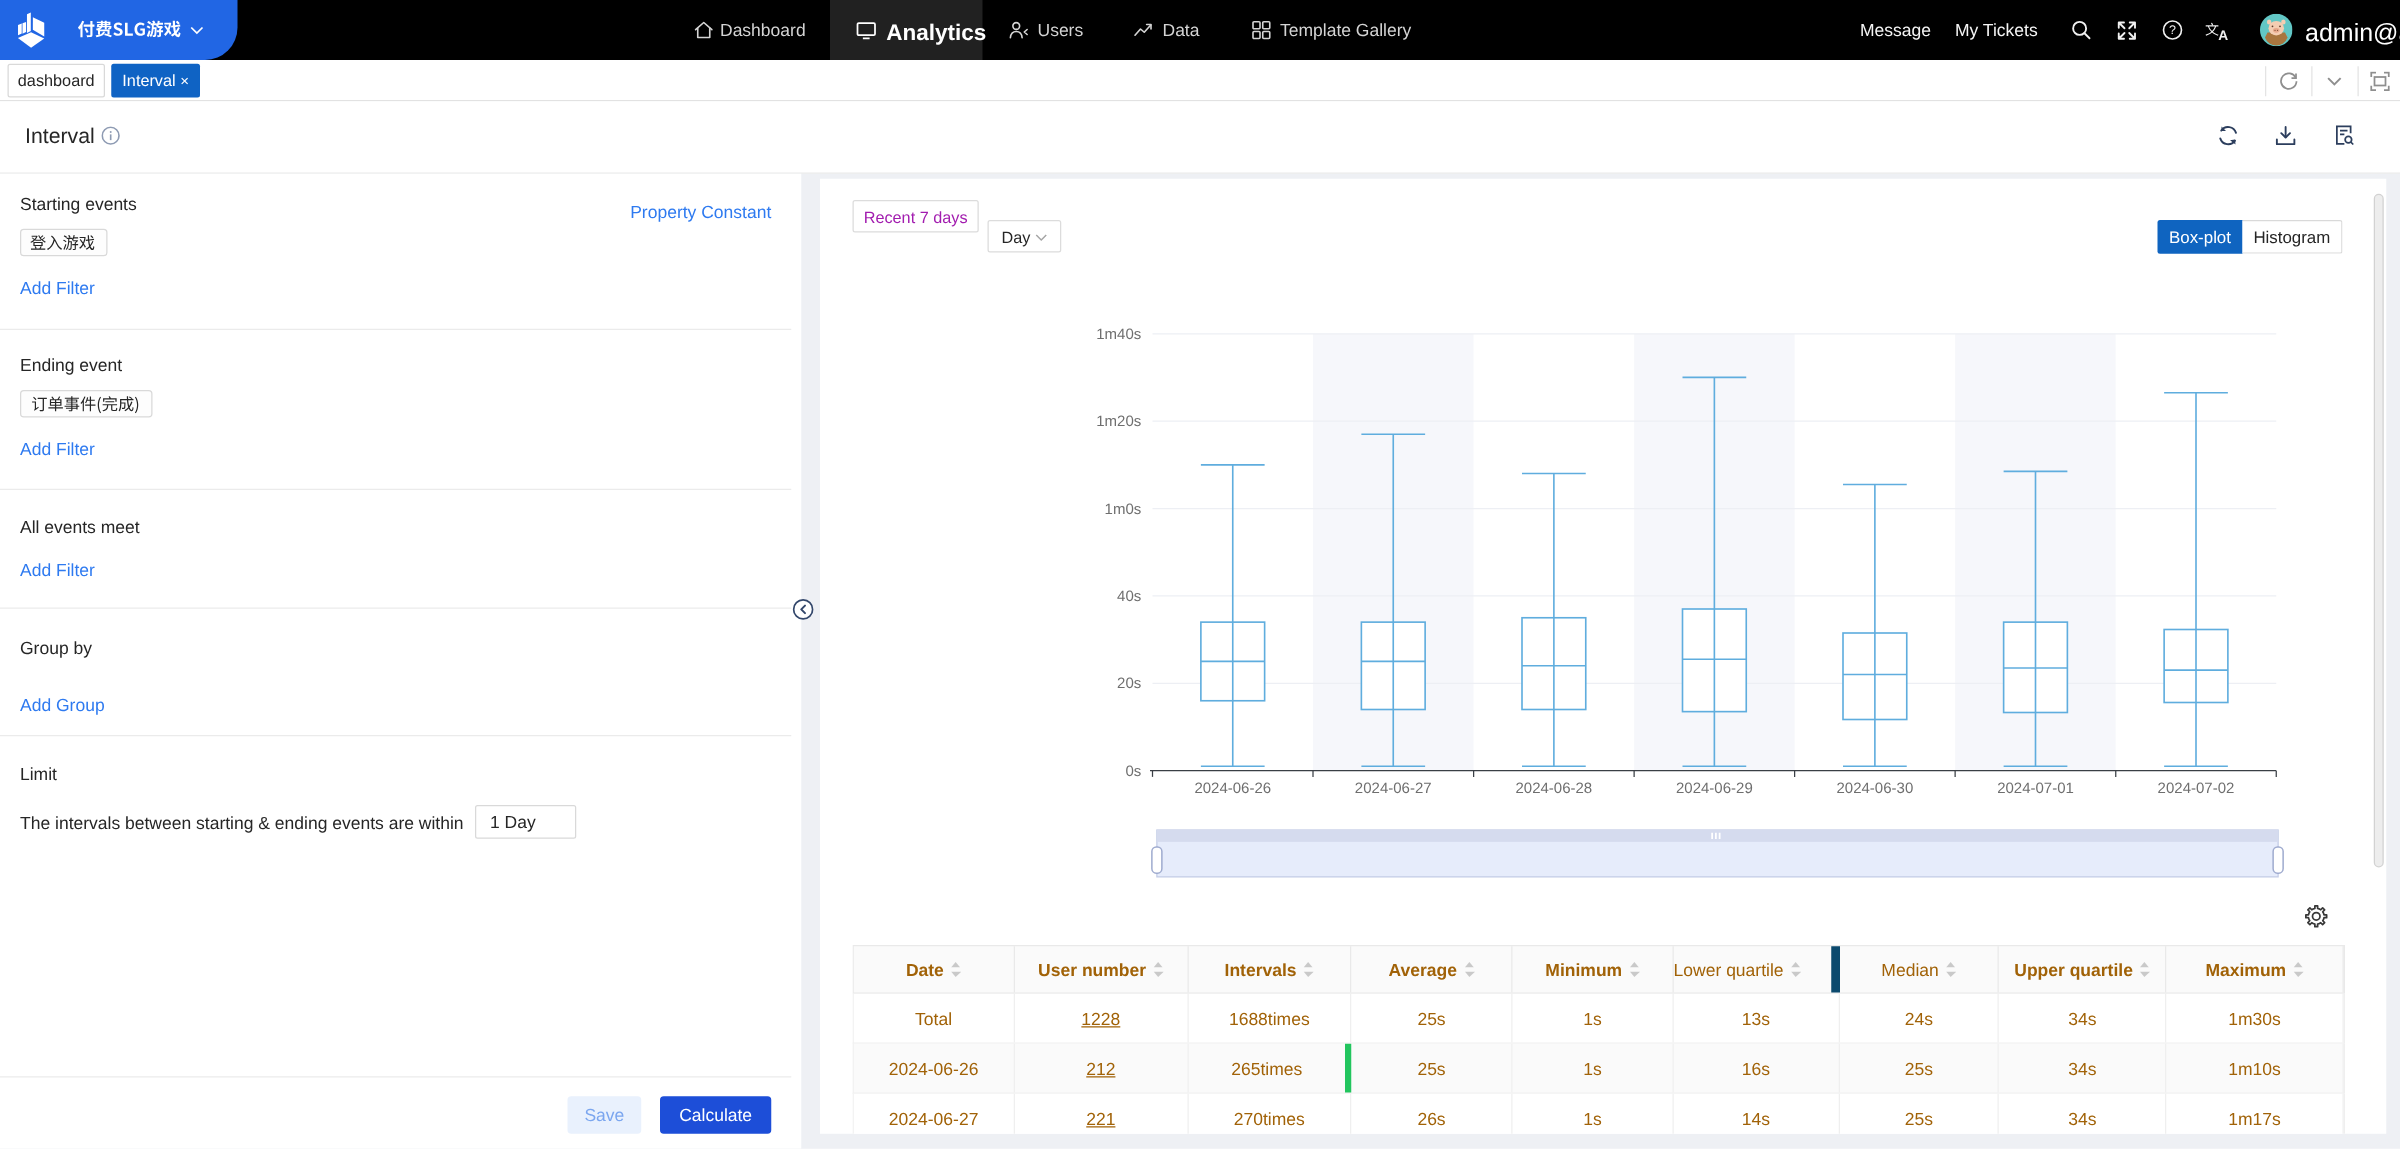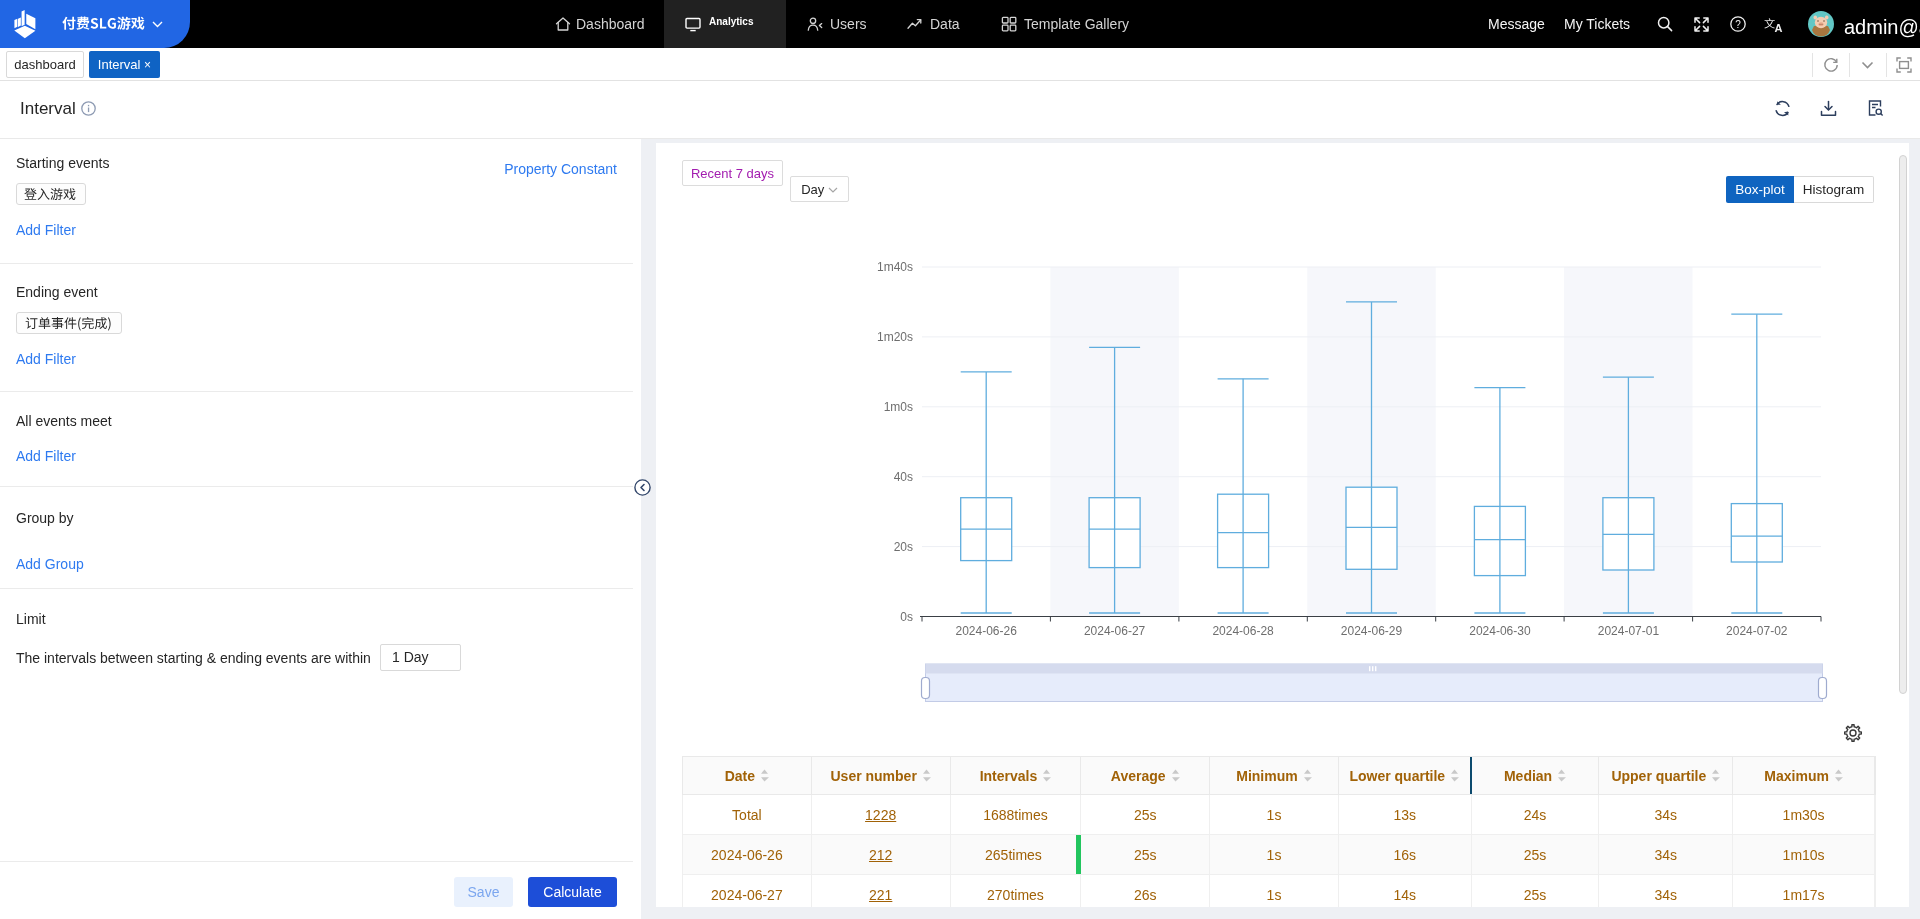--- a/index.html
+++ b/index.html
@@ -43,21 +43,21 @@
       <path d="M4.2 7.5V15h9.6V7.5"></path>
     </g>
   </svg>
 <div class="a navtx" style="left:576px;top:16px">Dashboard</div>
 <svg class="a" style="left:684px;top:15px" width="18" height="18" viewBox="0 0 18 18">
     <g stroke="#fff" stroke-width="1.4" fill="none">
       <rect x="2" y="3.5" width="14" height="9.6" rx="1"></rect>
       <path d="M6.3 15.6h5.4"></path>
     </g>
   </svg>
-<div class="a" style="left:709px;top:16px;font-size:10px;color:#fff;font-weight:bold">Analytics</div>
+<div class="a" style="left:709px;top:16px;font-size:18px;color:#fff;font-weight:bold">Analytics</div>
 <svg class="a" style="left:806px;top:15px" width="18" height="18" viewBox="0 0 18 18">
     <g stroke="#d4d4d4" stroke-width="1.3" fill="none" stroke-linecap="round" stroke-linejoin="round">
       <circle cx="7" cy="5.8" r="2.7"></circle>
       <path d="M2.3 15.2c.3-3.3 2.2-5 4.7-5s4.4 1.7 4.7 5"></path>
       <path d="M15.7 8.6L13.4 10.6l2.3 2"></path>
     </g>
   </svg>
 <div class="a navtx" style="left:830px;top:16px">Users</div>
 <svg class="a" style="left:906px;top:15px" width="18" height="18" viewBox="0 0 18 18">
     <g stroke="#d4d4d4" stroke-width="1.3" fill="none" stroke-linecap="round" stroke-linejoin="round">
@@ -338,25 +338,25 @@
           <path d="M4.5 12.5L1 8.3h8z" fill="#c9c9c9"></path>
         </svg></div>
       <div style="width:129px;display:flex;align-items:center;justify-content:center;border-right:1px solid #e9e9e9;font-weight:bold">Average<svg width="9" height="13" viewBox="0 0 9 13" style="margin-left:5px">
           <path d="M4.5 0.5L8 4.7H1z" fill="#c9c9c9"></path>
           <path d="M4.5 12.5L1 8.3h8z" fill="#c9c9c9"></path>
         </svg></div>
       <div style="width:129px;display:flex;align-items:center;justify-content:center;border-right:1px solid #e9e9e9;font-weight:bold">Minimum<svg width="9" height="13" viewBox="0 0 9 13" style="margin-left:5px">
           <path d="M4.5 0.5L8 4.7H1z" fill="#c9c9c9"></path>
           <path d="M4.5 12.5L1 8.3h8z" fill="#c9c9c9"></path>
         </svg></div>
-      <div style="width:133px;display:flex;align-items:center;justify-content:center;border-right:2px solid #0c4a6e;font-weight:bold">Lower quartile<svg width="9" height="13" viewBox="0 0 9 13" style="margin-left:5px">
-          <path d="M4.5 0.5L8 4.7H1z" fill="#c9c9c9"></path>
-          <path d="M4.5 12.5L1 8.3h8z" fill="#c9c9c9"></path>
-        </svg></div>
-      <div style="width:128px;display:flex;align-items:center;justify-content:center;border-right:1px solid #e9e9e9;font-weight:bold">Median<svg width="9" height="13" viewBox="0 0 9 13" style="margin-left:5px">
+      <div style="width:133px;display:flex;align-items:center;border-right:7px solid #0c4a6e;font-weight:normal">Lower quartile<svg width="9" height="13" viewBox="0 0 9 13" style="margin-left:5px">
+          <path d="M4.5 0.5L8 4.7H1z" fill="#c9c9c9"></path>
+          <path d="M4.5 12.5L1 8.3h8z" fill="#c9c9c9"></path>
+        </svg></div>
+      <div style="width:128px;display:flex;align-items:center;justify-content:center;border-right:1px solid #e9e9e9;font-weight:normal">Median<svg width="9" height="13" viewBox="0 0 9 13" style="margin-left:5px">
           <path d="M4.5 0.5L8 4.7H1z" fill="#c9c9c9"></path>
           <path d="M4.5 12.5L1 8.3h8z" fill="#c9c9c9"></path>
         </svg></div>
       <div style="width:134px;display:flex;align-items:center;justify-content:center;border-right:1px solid #e9e9e9;font-weight:bold">Upper quartile<svg width="9" height="13" viewBox="0 0 9 13" style="margin-left:5px">
           <path d="M4.5 0.5L8 4.7H1z" fill="#c9c9c9"></path>
           <path d="M4.5 12.5L1 8.3h8z" fill="#c9c9c9"></path>
         </svg></div>
       <div style="width:142px;display:flex;align-items:center;justify-content:center;border-right:1px solid #e9e9e9;font-weight:bold">Maximum<svg width="9" height="13" viewBox="0 0 9 13" style="margin-left:5px">
           <path d="M4.5 0.5L8 4.7H1z" fill="#c9c9c9"></path>
           <path d="M4.5 12.5L1 8.3h8z" fill="#c9c9c9"></path>

